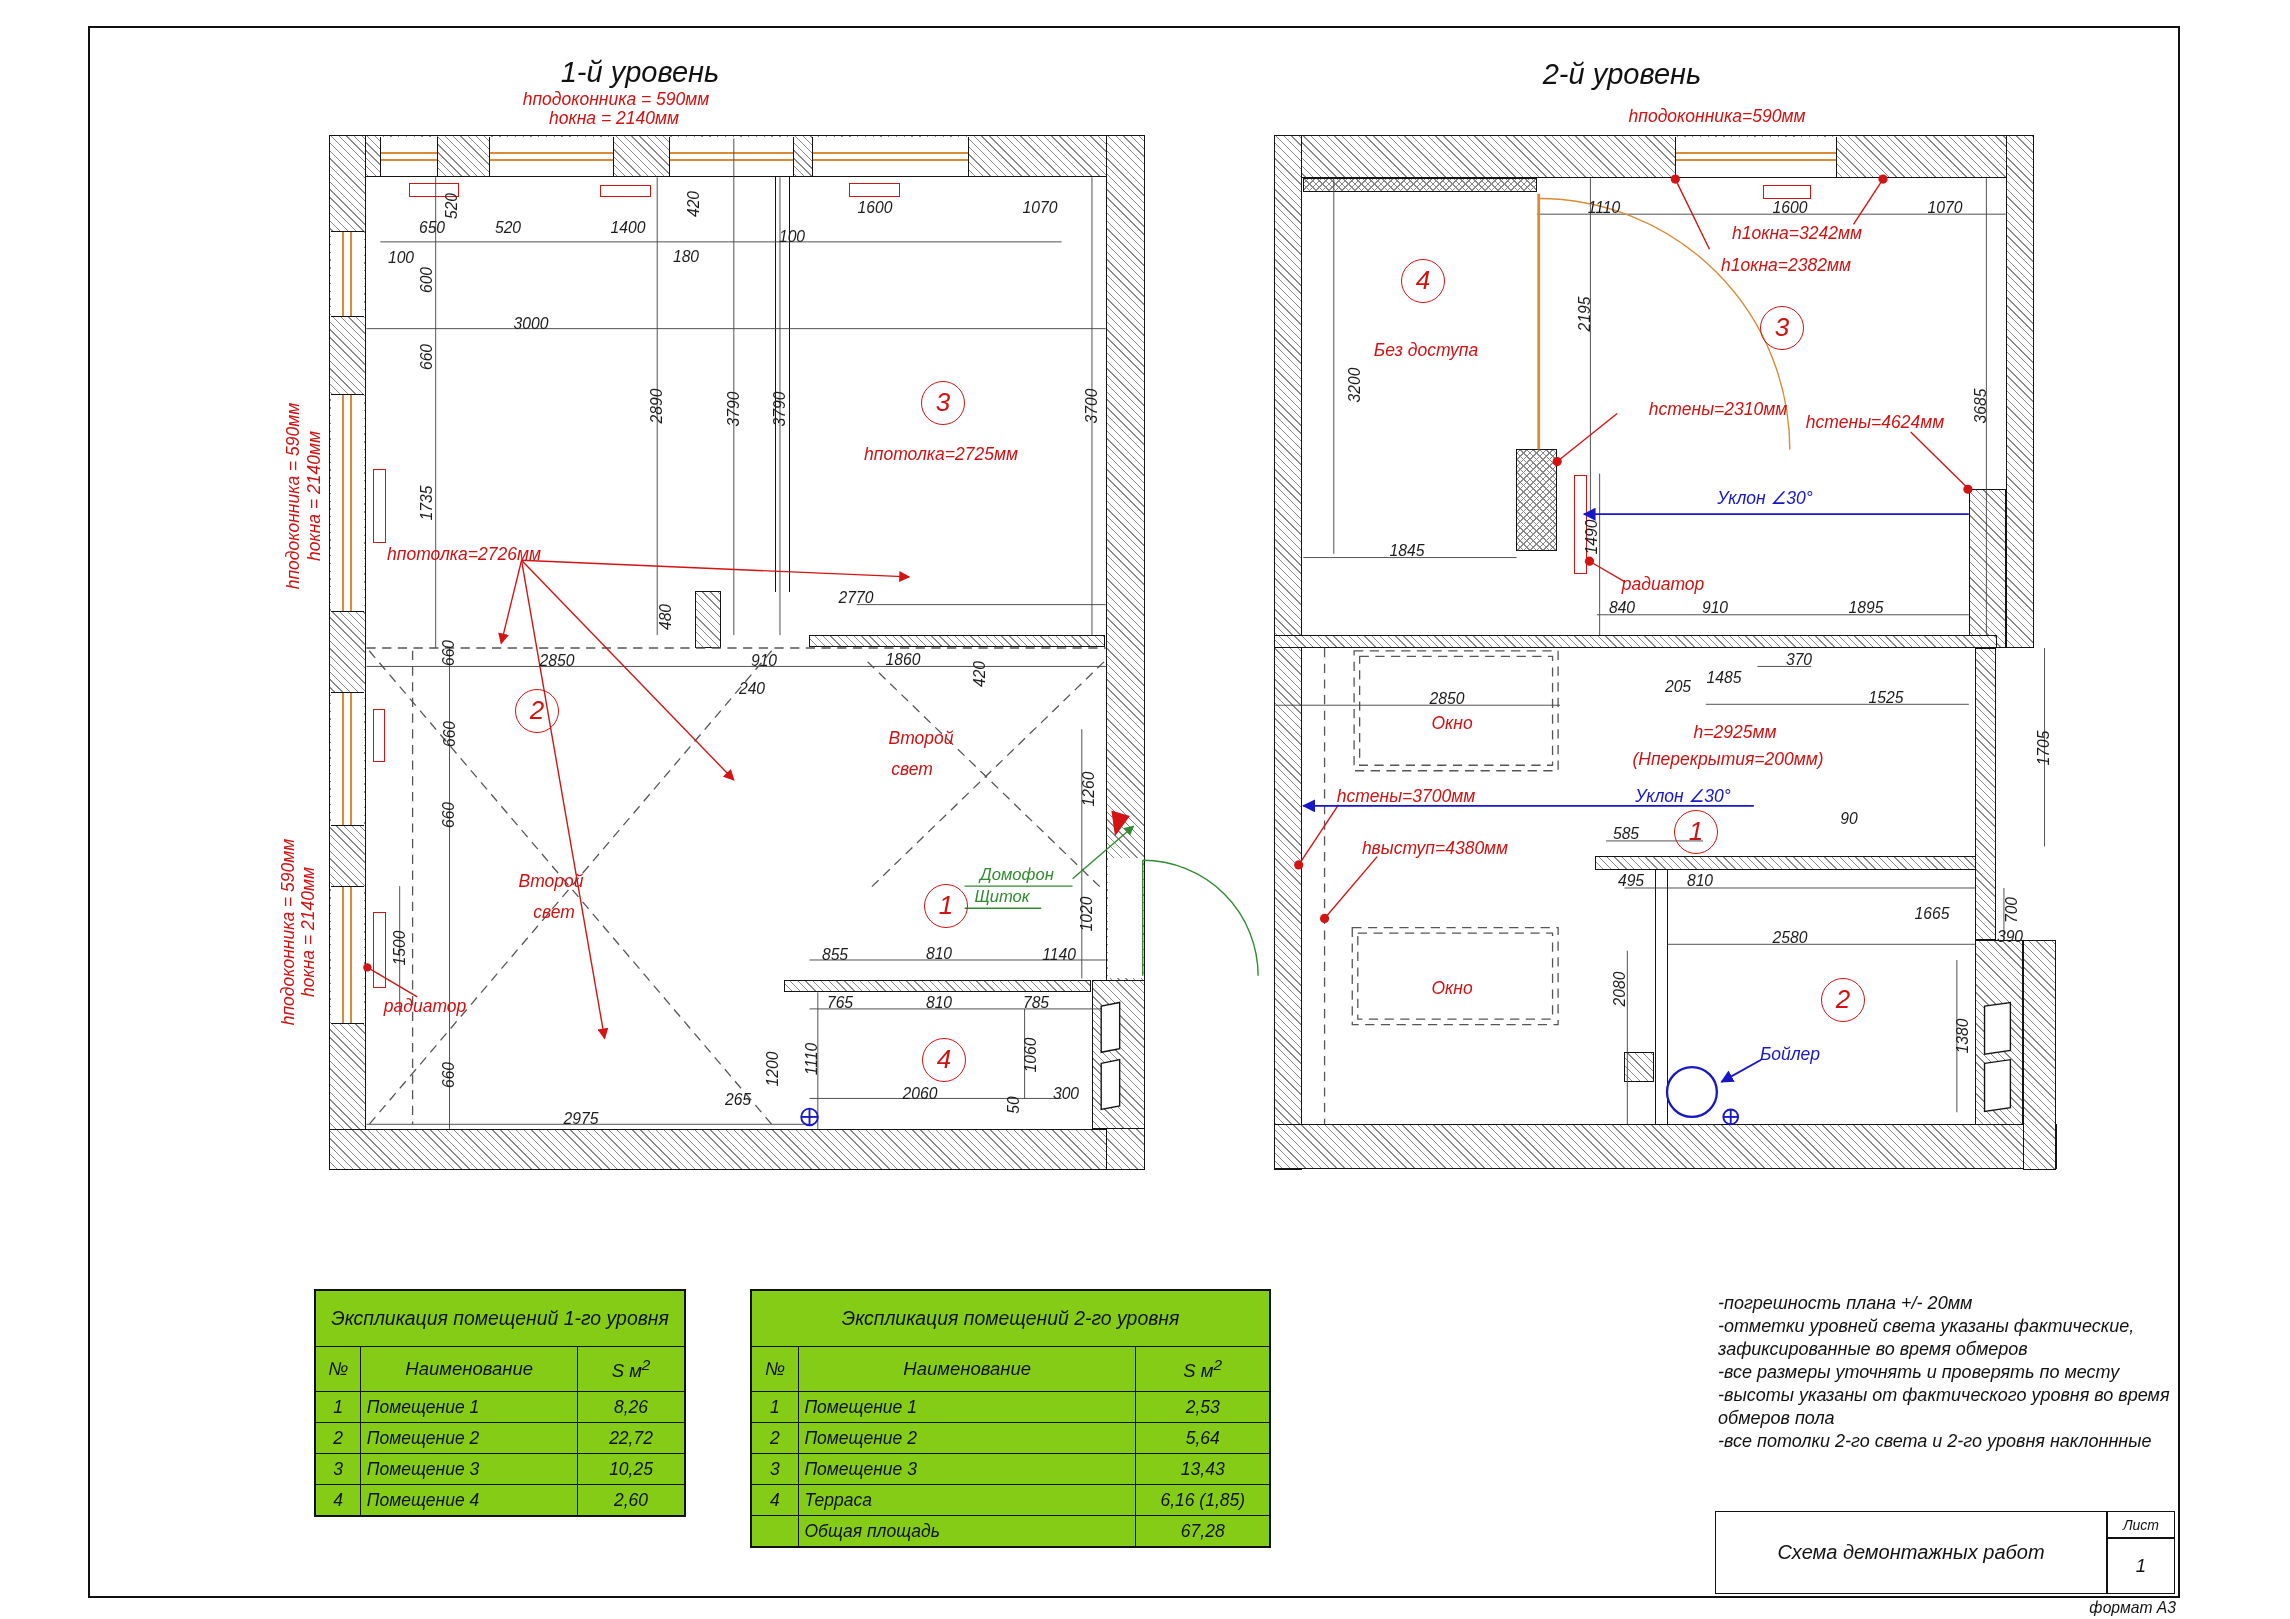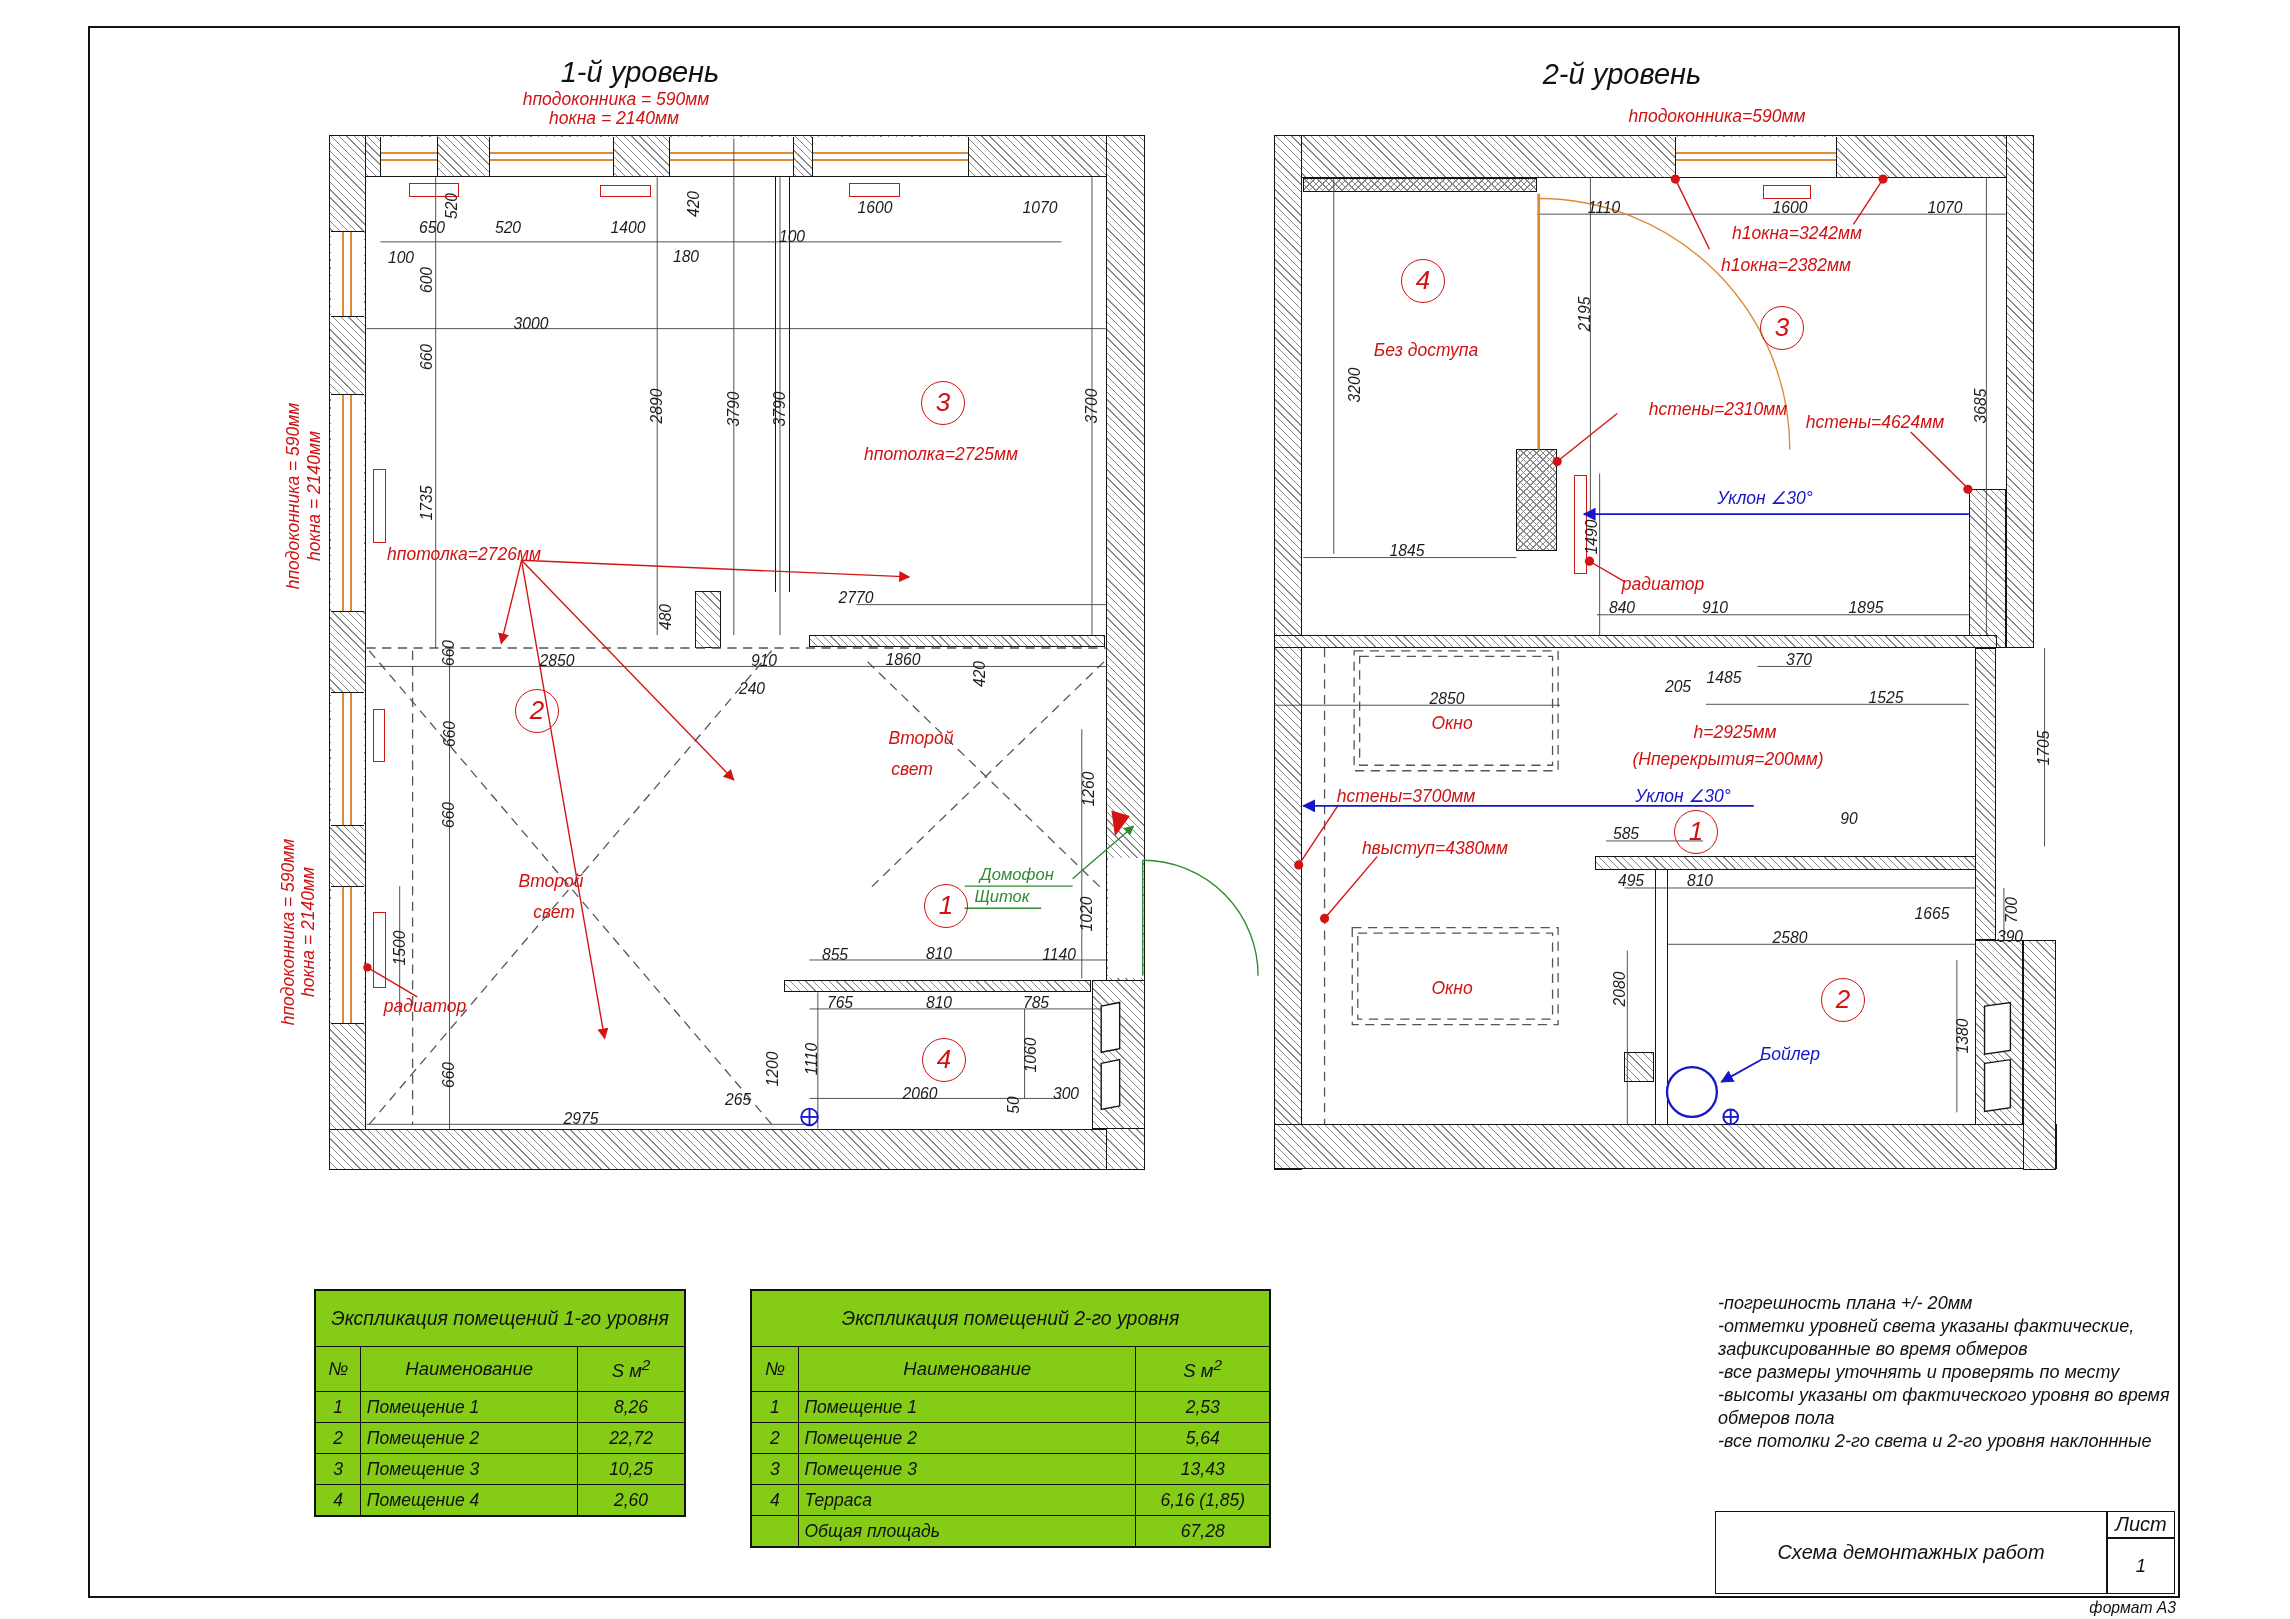--- a/index.html
+++ b/index.html
@@ -443,21 +443,21 @@
       <div>-погрешность плана +/- 20мм</div>
       <div>-отметки уровней света указаны фактические, зафиксированные во время обмеров</div>
       <div>-все размеры уточнять и проверять по месту</div>
       <div>-высоты указаны от фактического уровня во время обмеров пола</div>
       <div>-все потолки 2-го света и 2-го уровня наклоннные</div>
     </div>
 
   <div class="tb-cell" style="left:1715px;top:1511px;width:392px;height:83px">
        <span>Схема демонтажных работ</span>
     </div>
-  <div class="tb-cell" style="left:2107px;top:1511px;width:68px;height:27px;font-size:20px">
+  <div class="tb-cell" style="left:2107px;top:1511px;width:68px;height:27px;font-size:14px">
        <span>Лист</span>
     </div>
   <div class="tb-cell" style="left:2107px;top:1538px;width:68px;height:56px;font-size:18.5px">
        <span>1</span>
     </div>
   <div class="fmt" style="left:1991px;top:1599px;width:185px;text-align:right">формат А3</div>
 
 </div>
 
 

